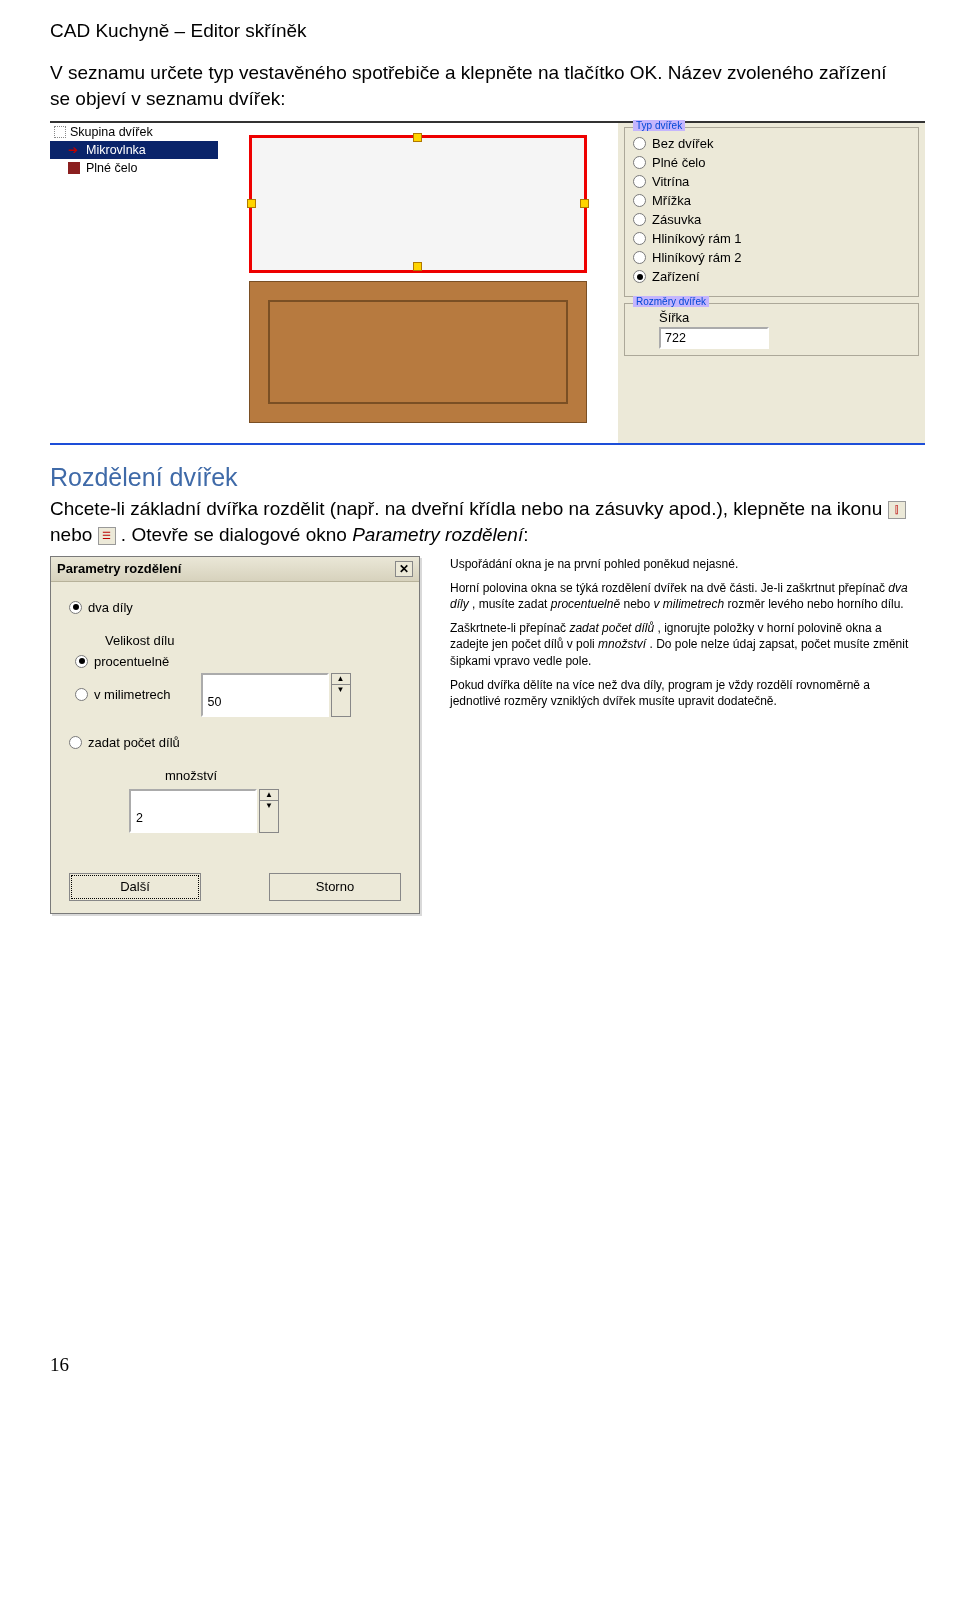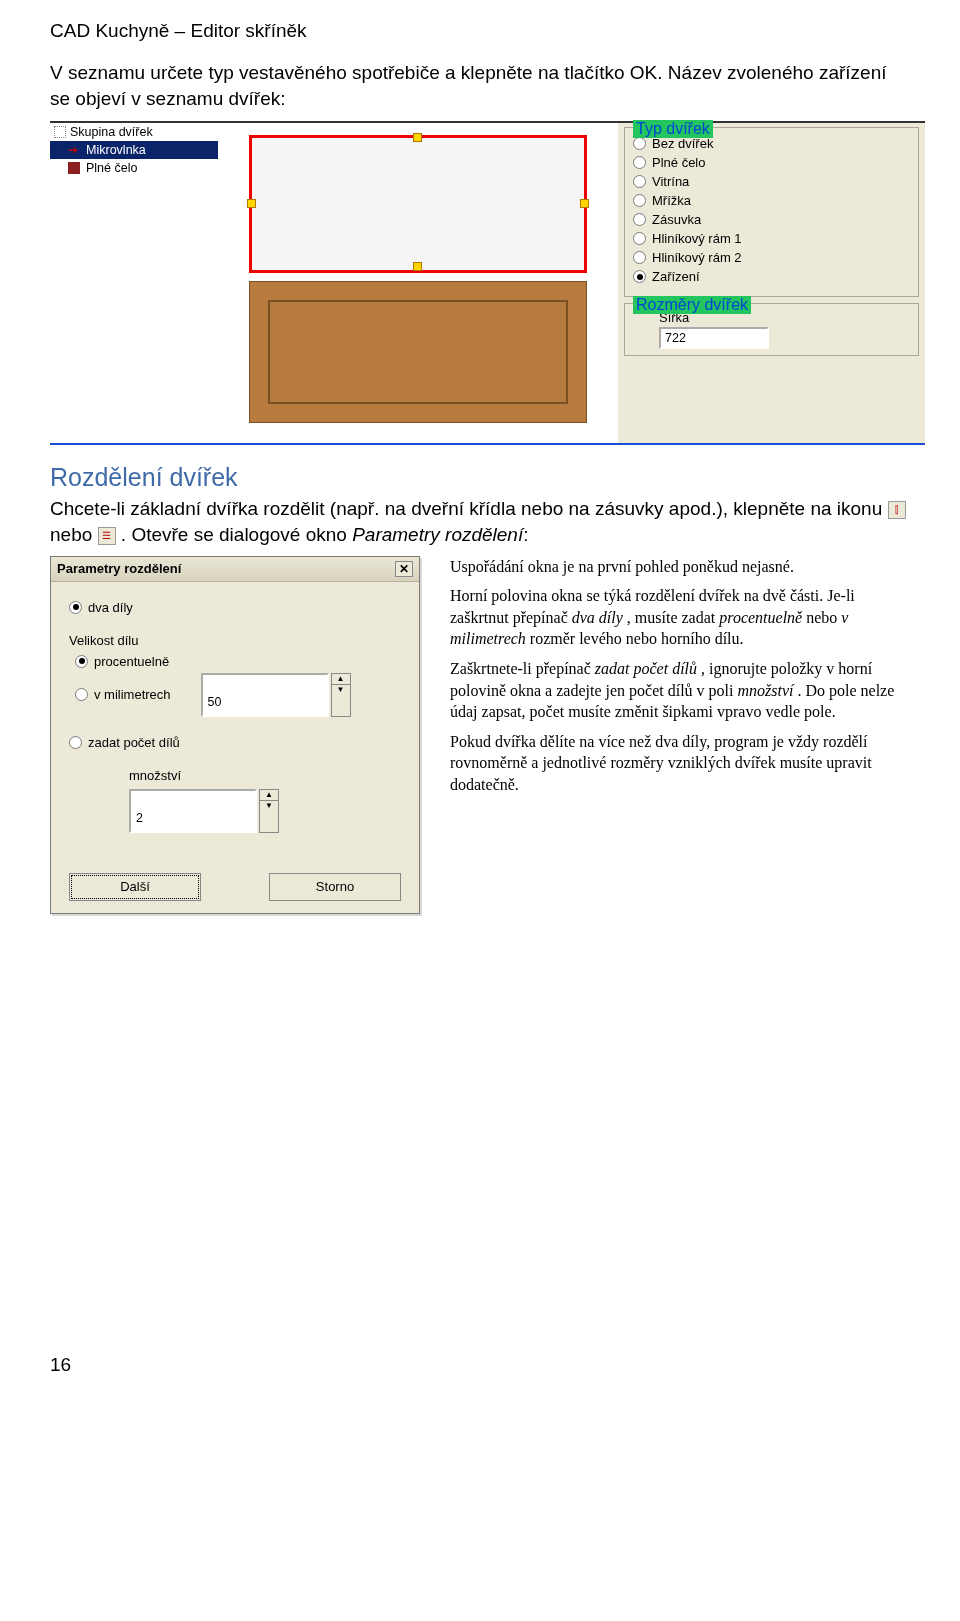--- a/index.html
+++ b/index.html
@@ -71,22 +71,22 @@
   .pv-inset{
     position:absolute; inset:18px; border:2px solid #7a4f24; background:#b77a3f;
   }
 
   .props-pane {
     flex:1; background:#ece9d8; font-family: Tahoma, sans-serif; font-size:13px;
     display:flex; flex-direction:column; gap:6px; padding:4px 6px;
   }
   .fieldset { border:1px solid #aca899; padding:4px 8px 8px 8px; position:relative; }
   .fieldset > .legend {
-    position:absolute; top:-8px; left:8px; background:#22c55e; padding:0 3px;
-    color:#0046d5; font-size:16px;
+    position:absolute; top:-8px; left:8px; background:#c4b5fd; padding:0 3px;
+    color:#0046d5; font-size:10px;
   }
   .radio-row { display:flex; align-items:center; gap:6px; margin:4px 0; }
   .radio-dot {
     width:13px; height:13px; border-radius:50%; border:1px solid #7a7a7a; background:#fff;
     display:flex; align-items:center; justify-content:center;
   }
   .radio-dot.on::after{ content:""; width:6px; height:6px; border-radius:50%; background:#000;}
   .field-label { margin:2px 0 2px 26px; }
   .textfield {
     border:2px inset #fff; background:#fff; height:22px; padding:2px 4px;
@@ -111,35 +111,35 @@
     box-shadow:2px 2px 0 rgba(0,0,0,.15);
   }
   .titlebar {
     background:linear-gradient(#eae7d7,#d7d2bd);
     padding:4px 6px; display:flex; justify-content:space-between; align-items:center;
     border-bottom:1px solid #b7b29a; font-weight:bold;
   }
   .closebox { width:18px; height:16px; border:1px solid #888; background:#ece9d8; text-align:center; font-size:12px; line-height:14px; }
   .dlg-body { padding:14px 18px 12px 18px; }
   .dlg-block { margin-bottom:18px; }
-  .blk-label { margin-bottom:6px; }
+  .blk-label { margin-bottom:6px;margin-left:36px; }
   .nbox { border:2px inset #fff; background:#fff; width:128px; height:36px; padding:20px 5px; font-size:12.5px; }
   .spin {
     display:flex; flex-direction:column; border:1px solid #888; margin-left:2px;
   }
   .spin div{ width:18px; height:11px; background:#ece9d8; font-size:8px; line-height:10px; text-align:center; border-bottom:1px solid #888;}
   .spin div:last-child{border-bottom:none;}
   .dlg-buttons { display:flex; justify-content:space-between; padding-top:22px;}
   .btn { width:132px; height:28px; border:1px solid #888; background:#ece9d8; text-align:center; line-height:26px; font-size:13px; }
   .btn.dotted{ outline:1px dotted #000; outline-offset:-3px;}
-  .sidetext { flex:1; font-size:16px; line-height:1.35;font-family:Liberation Serif, serif; }
+  .sidetext { flex:1; font-size:12px; line-height:1.35; }
   .sidetext p{ margin:0 0 8px 0;}
   .sidetext .ital{ font-style:italic;}
 
-  .pagenum { margin-top:440px; font-size:19px; }
+  .pagenum { margin-top:440px; font-size:19px;font-family:Liberation Serif, serif; }
 </style>
 </head>
 <body>
 
 <div class="header">CAD Kuchyně – Editor skříněk</div>
 
 <div class="intro">V seznamu určete typ vestavěného spotřebiče a klepněte na tlačítko OK. Název zvoleného zařízení se objeví v seznamu dvířek:</div>
 
 <div class="shot1">
   <div class="tree-pane">

